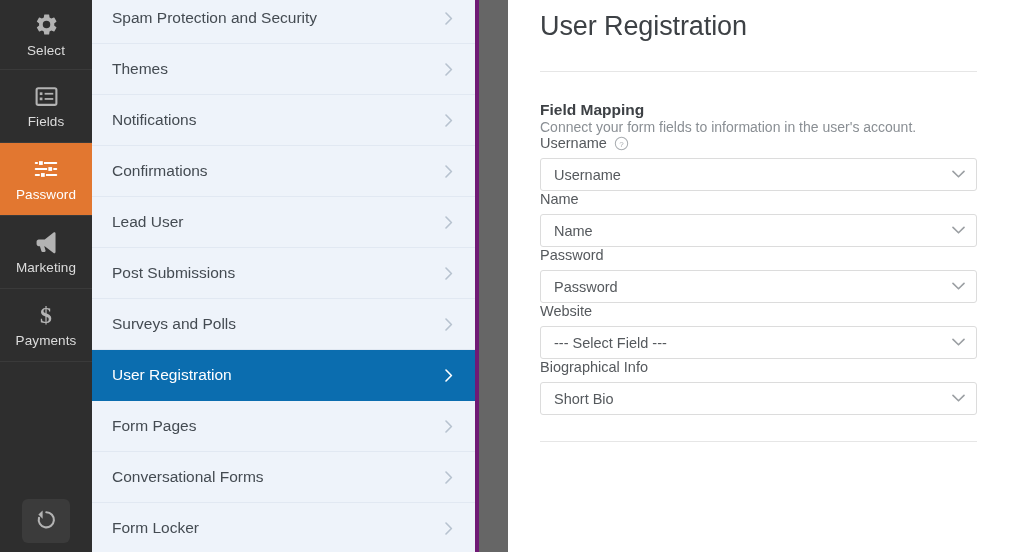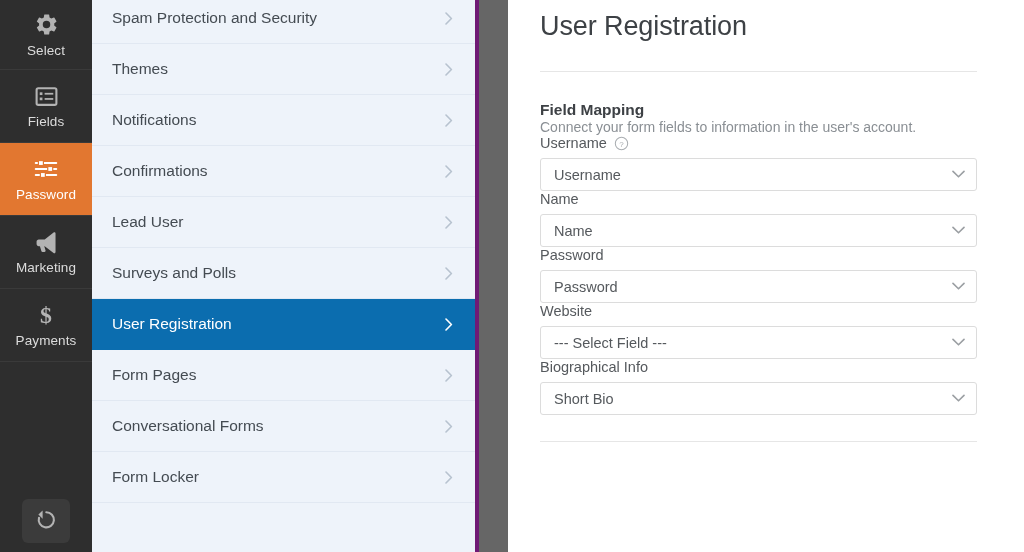--- a/index.html
+++ b/index.html
@@ -312,20 +312,28 @@
         </div>
         <div class="menu-item">
           <span class="mi-label">Lead User</span>
           <span class="mi-chevron">
             <svg width="8" height="13" viewBox="0 0 8 13">
               <path d="M1 1l5.4 5.5L1 12" fill="none" stroke="currentColor" stroke-width="1.6" stroke-linecap="round" stroke-linejoin="round"></path>
             </svg>
           </span>
         </div>
         <div class="menu-item">
+          <span class="mi-label">Post Submissions</span>
+          <span class="mi-chevron">
+            <svg width="8" height="13" viewBox="0 0 8 13">
+              <path d="M1 1l5.4 5.5L1 12" fill="none" stroke="currentColor" stroke-width="1.6" stroke-linecap="round" stroke-linejoin="round"></path>
+            </svg>
+          </span>
+        </div>
+        <div class="menu-item">
           <span class="mi-label">Surveys and Polls</span>
           <span class="mi-chevron">
             <svg width="8" height="13" viewBox="0 0 8 13">
               <path d="M1 1l5.4 5.5L1 12" fill="none" stroke="currentColor" stroke-width="1.6" stroke-linecap="round" stroke-linejoin="round"></path>
             </svg>
           </span>
         </div>
         <div class="menu-item active">
           <span class="mi-label">User Registration</span>
           <span class="mi-chevron">

